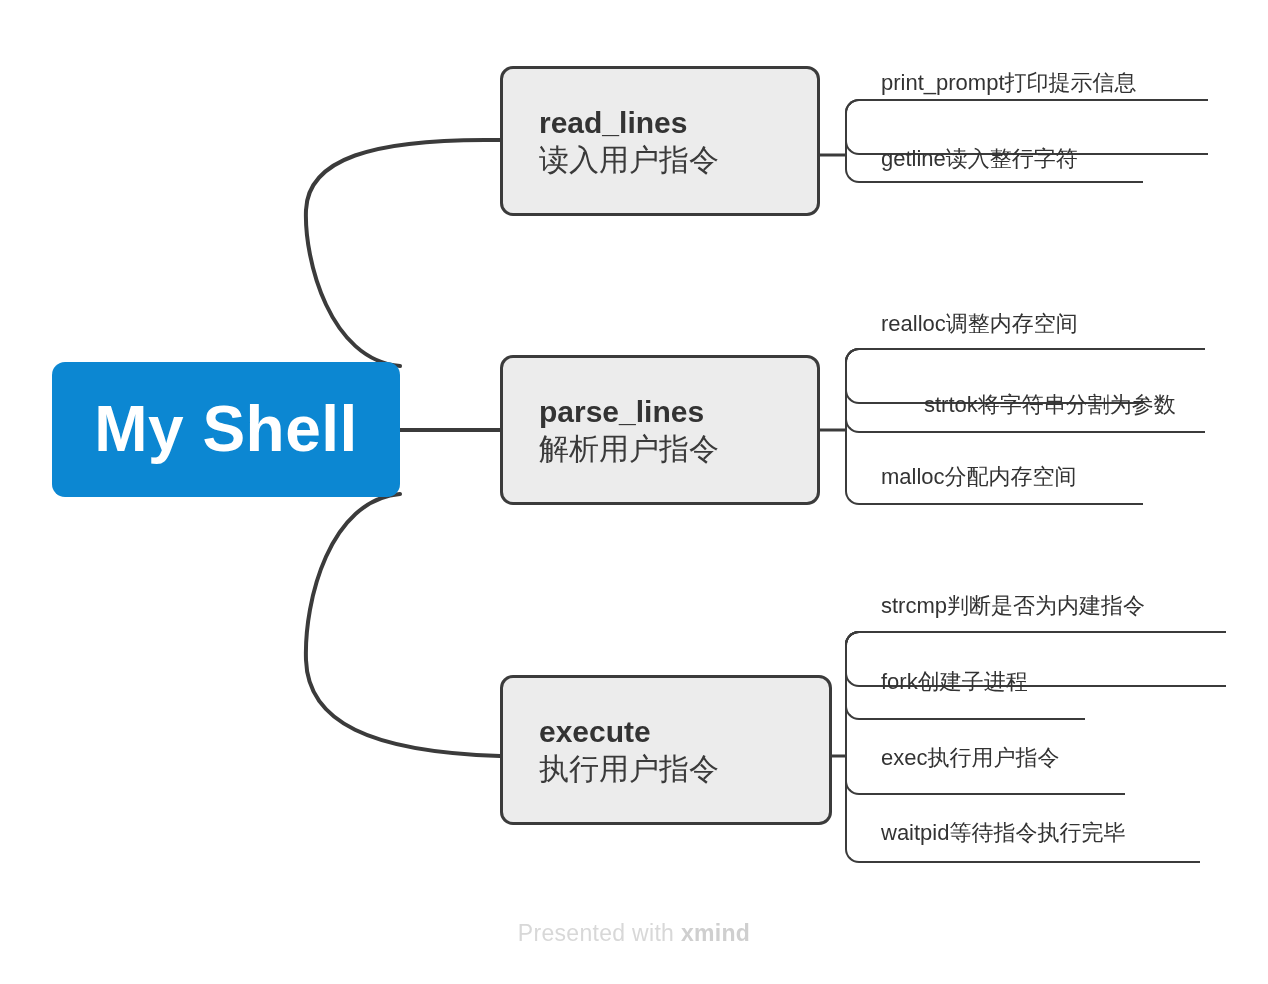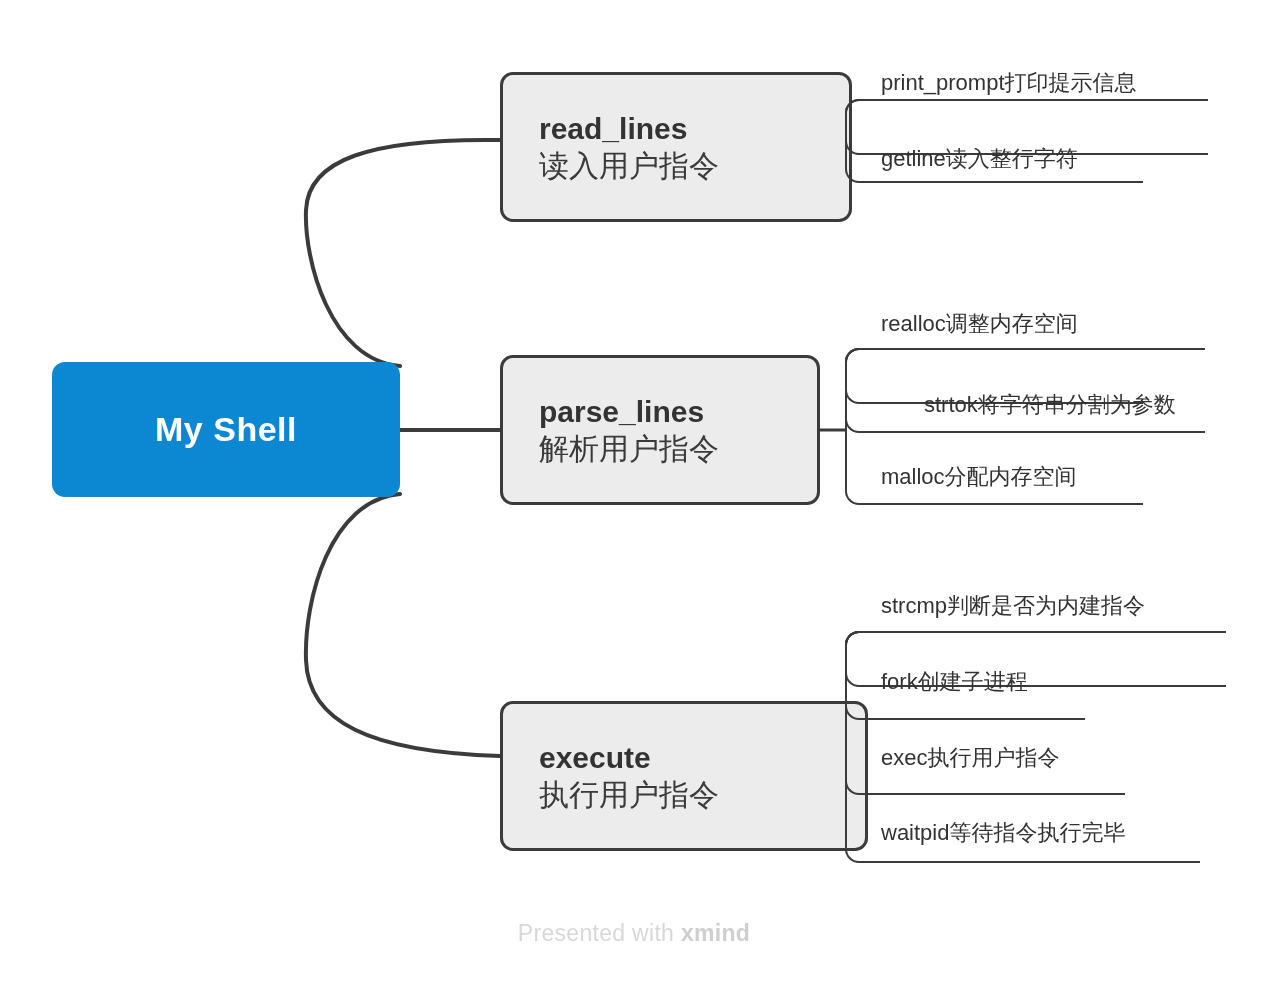--- a/index.html
+++ b/index.html
@@ -37,21 +37,21 @@
     height: 135px;
     background: #0c87d2;
     border-radius: 13px;
     display: flex;
     align-items: center;
     justify-content: center;
     box-sizing: border-box;
   }
   .root-label {
     color: #ffffff;
-    font-size: 34px;
+    font-size: 64px;
     font-weight: bold;
     letter-spacing: 0.5px;
     line-height: 1.1;
     white-space: nowrap;
   }
 
   
   .branch-node {
     position: absolute;
     background: #ececec;
@@ -131,21 +131,21 @@
       <path d="M 820,155 L 847,155"></path>
       <path d="M 820,430 L 847,430"></path>
       <path d="M 820,756 L 847,756"></path>
     </g>
   </svg>
 
   <div class="root-node">
     <span class="root-label">My Shell</span>
   </div>
 
-  <div class="branch-node" style="left:500px; top:72px; width:352px; height:150px;">
+  <div class="branch-node" style="left:500px; top:66px; width:320px; height:150px;">
     <span class="branch-title">read_lines</span>
     <span class="branch-sub">读入用户指令</span>
   </div>
 
   <div class="leaf" style="left:845px; top:99px; width:363px; height:56px;"></div>
   <span class="leaf-label" style="left:881px; top:72px;">print_prompt打印提示信息</span>
 
   <div class="leaf" style="left:845px; top:99px; width:298px; height:84px;"></div>
   <span class="leaf-label" style="left:881px; top:148px;">getline读入整行字符</span>
 
@@ -156,21 +156,21 @@
 
   <div class="leaf" style="left:845px; top:348px; width:298px; height:56px;"></div>
   <span class="leaf-label" style="left:881px; top:313px;">realloc调整内存空间</span>
 
   <div class="leaf" style="left:845px; top:348px; width:360px; height:85px;"></div>
   <span class="leaf-label" style="left:881px; top:394px;margin-left:43px;">strtok将字符串分割为参数</span>
 
   <div class="leaf" style="left:845px; top:348px; width:298px; height:157px;"></div>
   <span class="leaf-label" style="left:881px; top:466px;">malloc分配内存空间</span>
 
-  <div class="branch-node" style="left:500px; top:675px; width:368px; height:150px;margin-top:26px;">
+  <div class="branch-node" style="left:500px; top:675px; width:332px; height:150px;">
     <span class="branch-title">execute</span>
     <span class="branch-sub">执行用户指令</span>
   </div>
 
   <div class="leaf" style="left:845px; top:631px; width:381px; height:56px;"></div>
   <span class="leaf-label" style="left:881px; top:595px;">strcmp判断是否为内建指令</span>
 
   <div class="leaf" style="left:845px; top:631px; width:240px; height:89px;"></div>
   <span class="leaf-label" style="left:881px; top:671px;">fork创建子进程</span>
 

